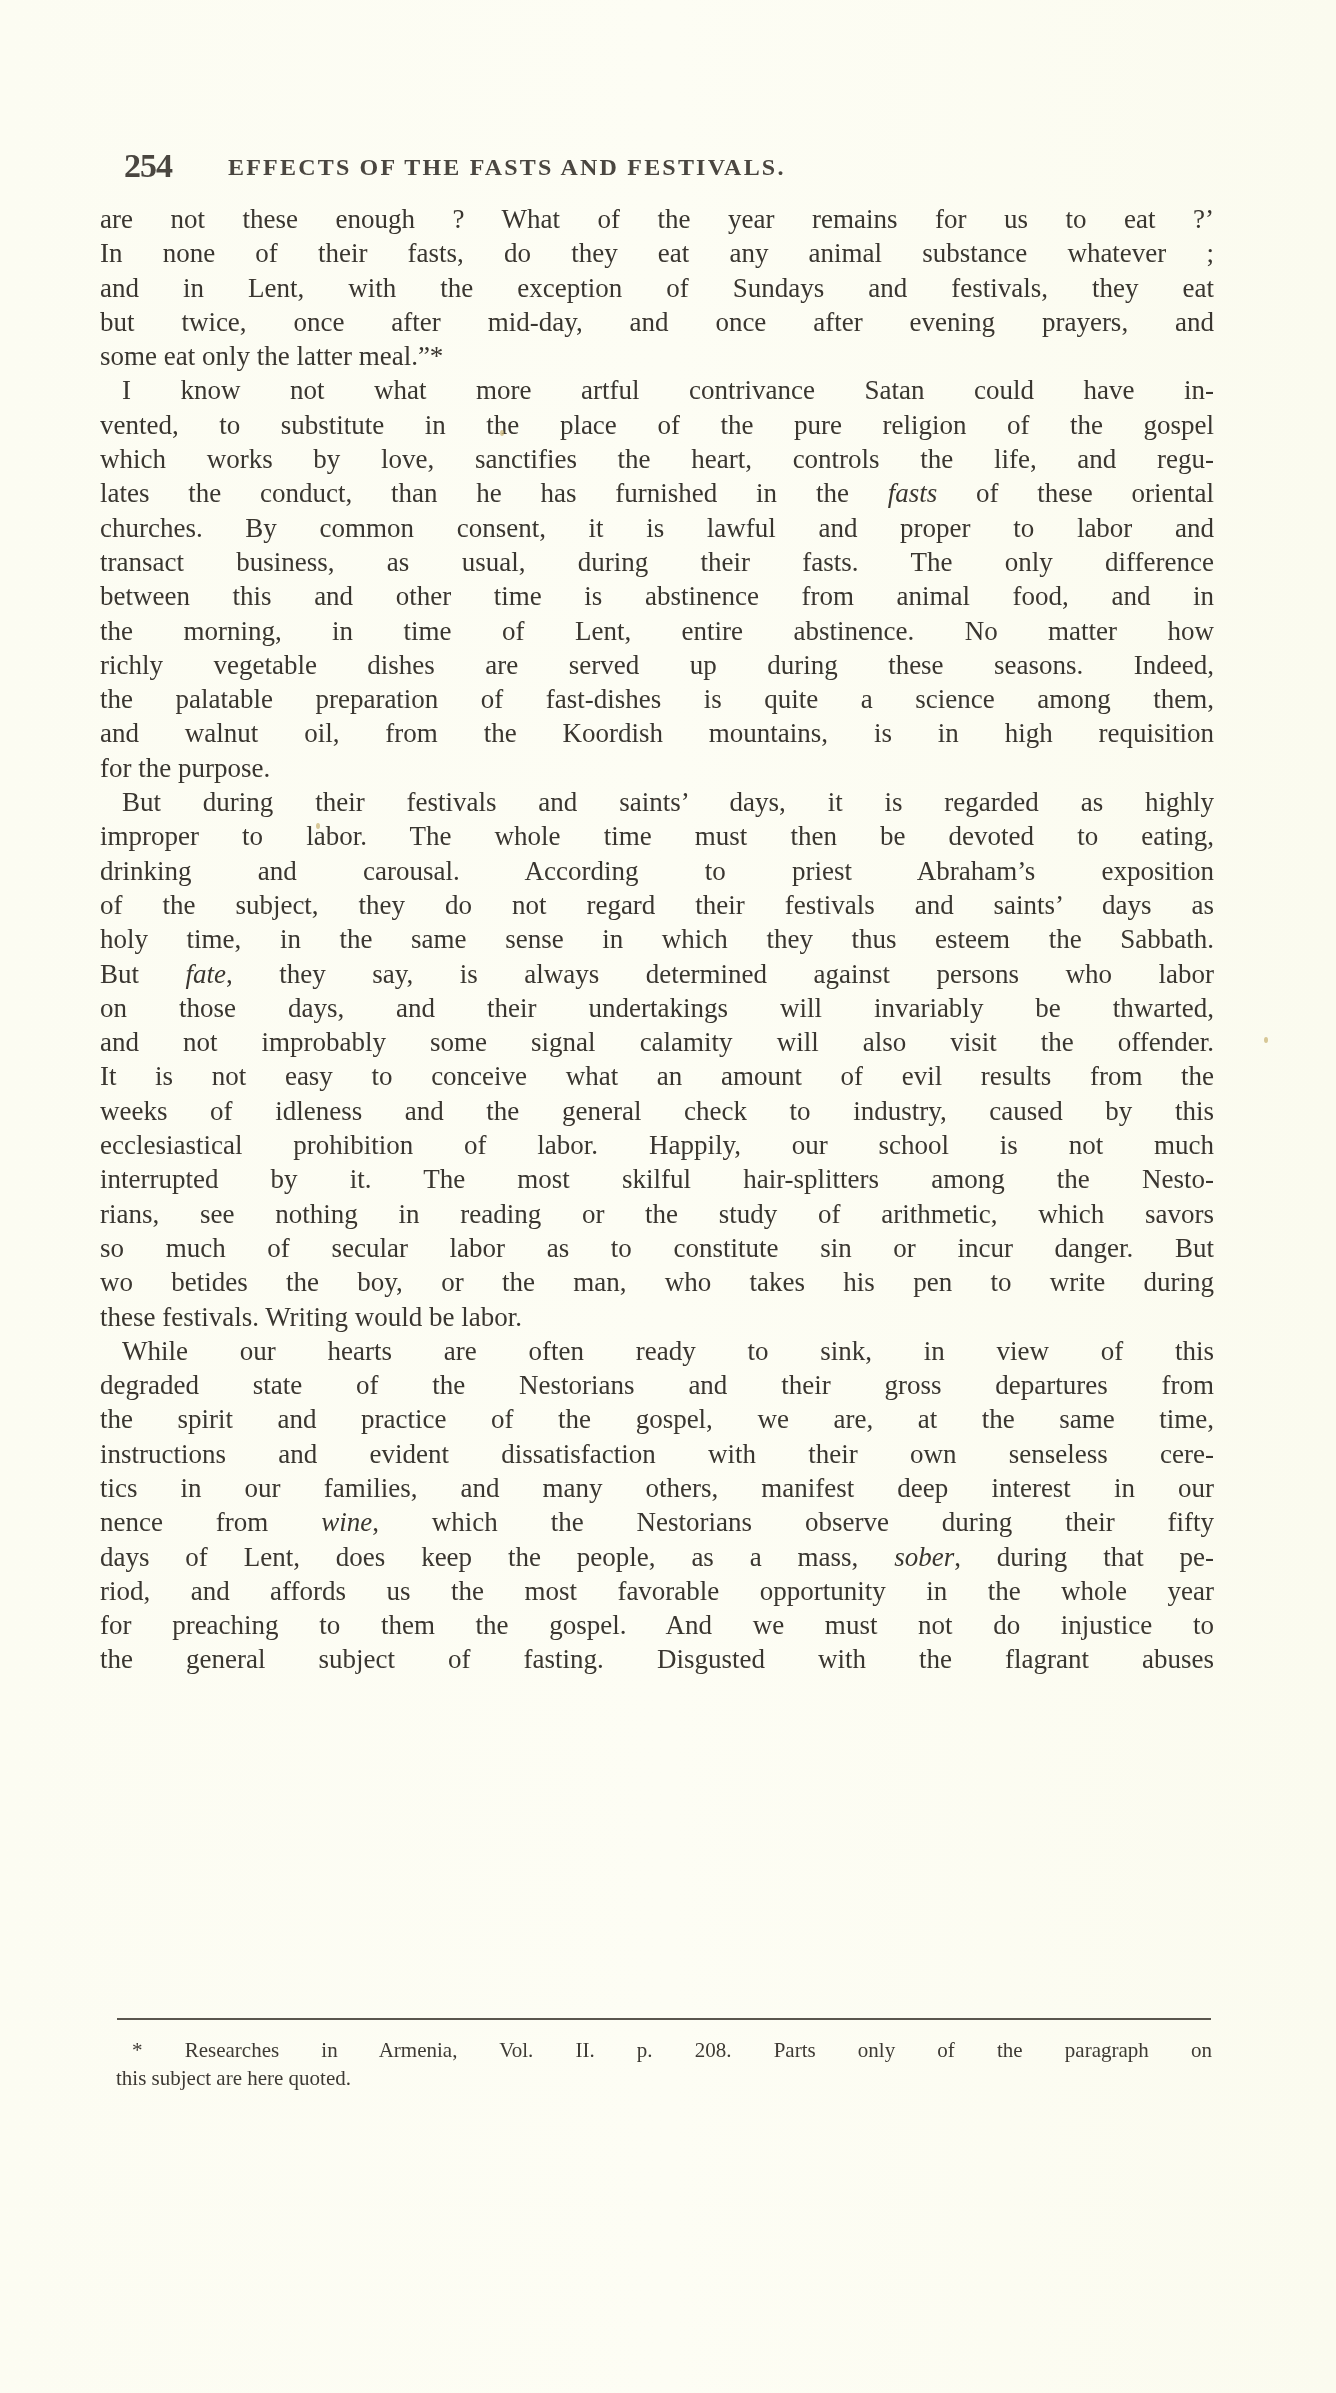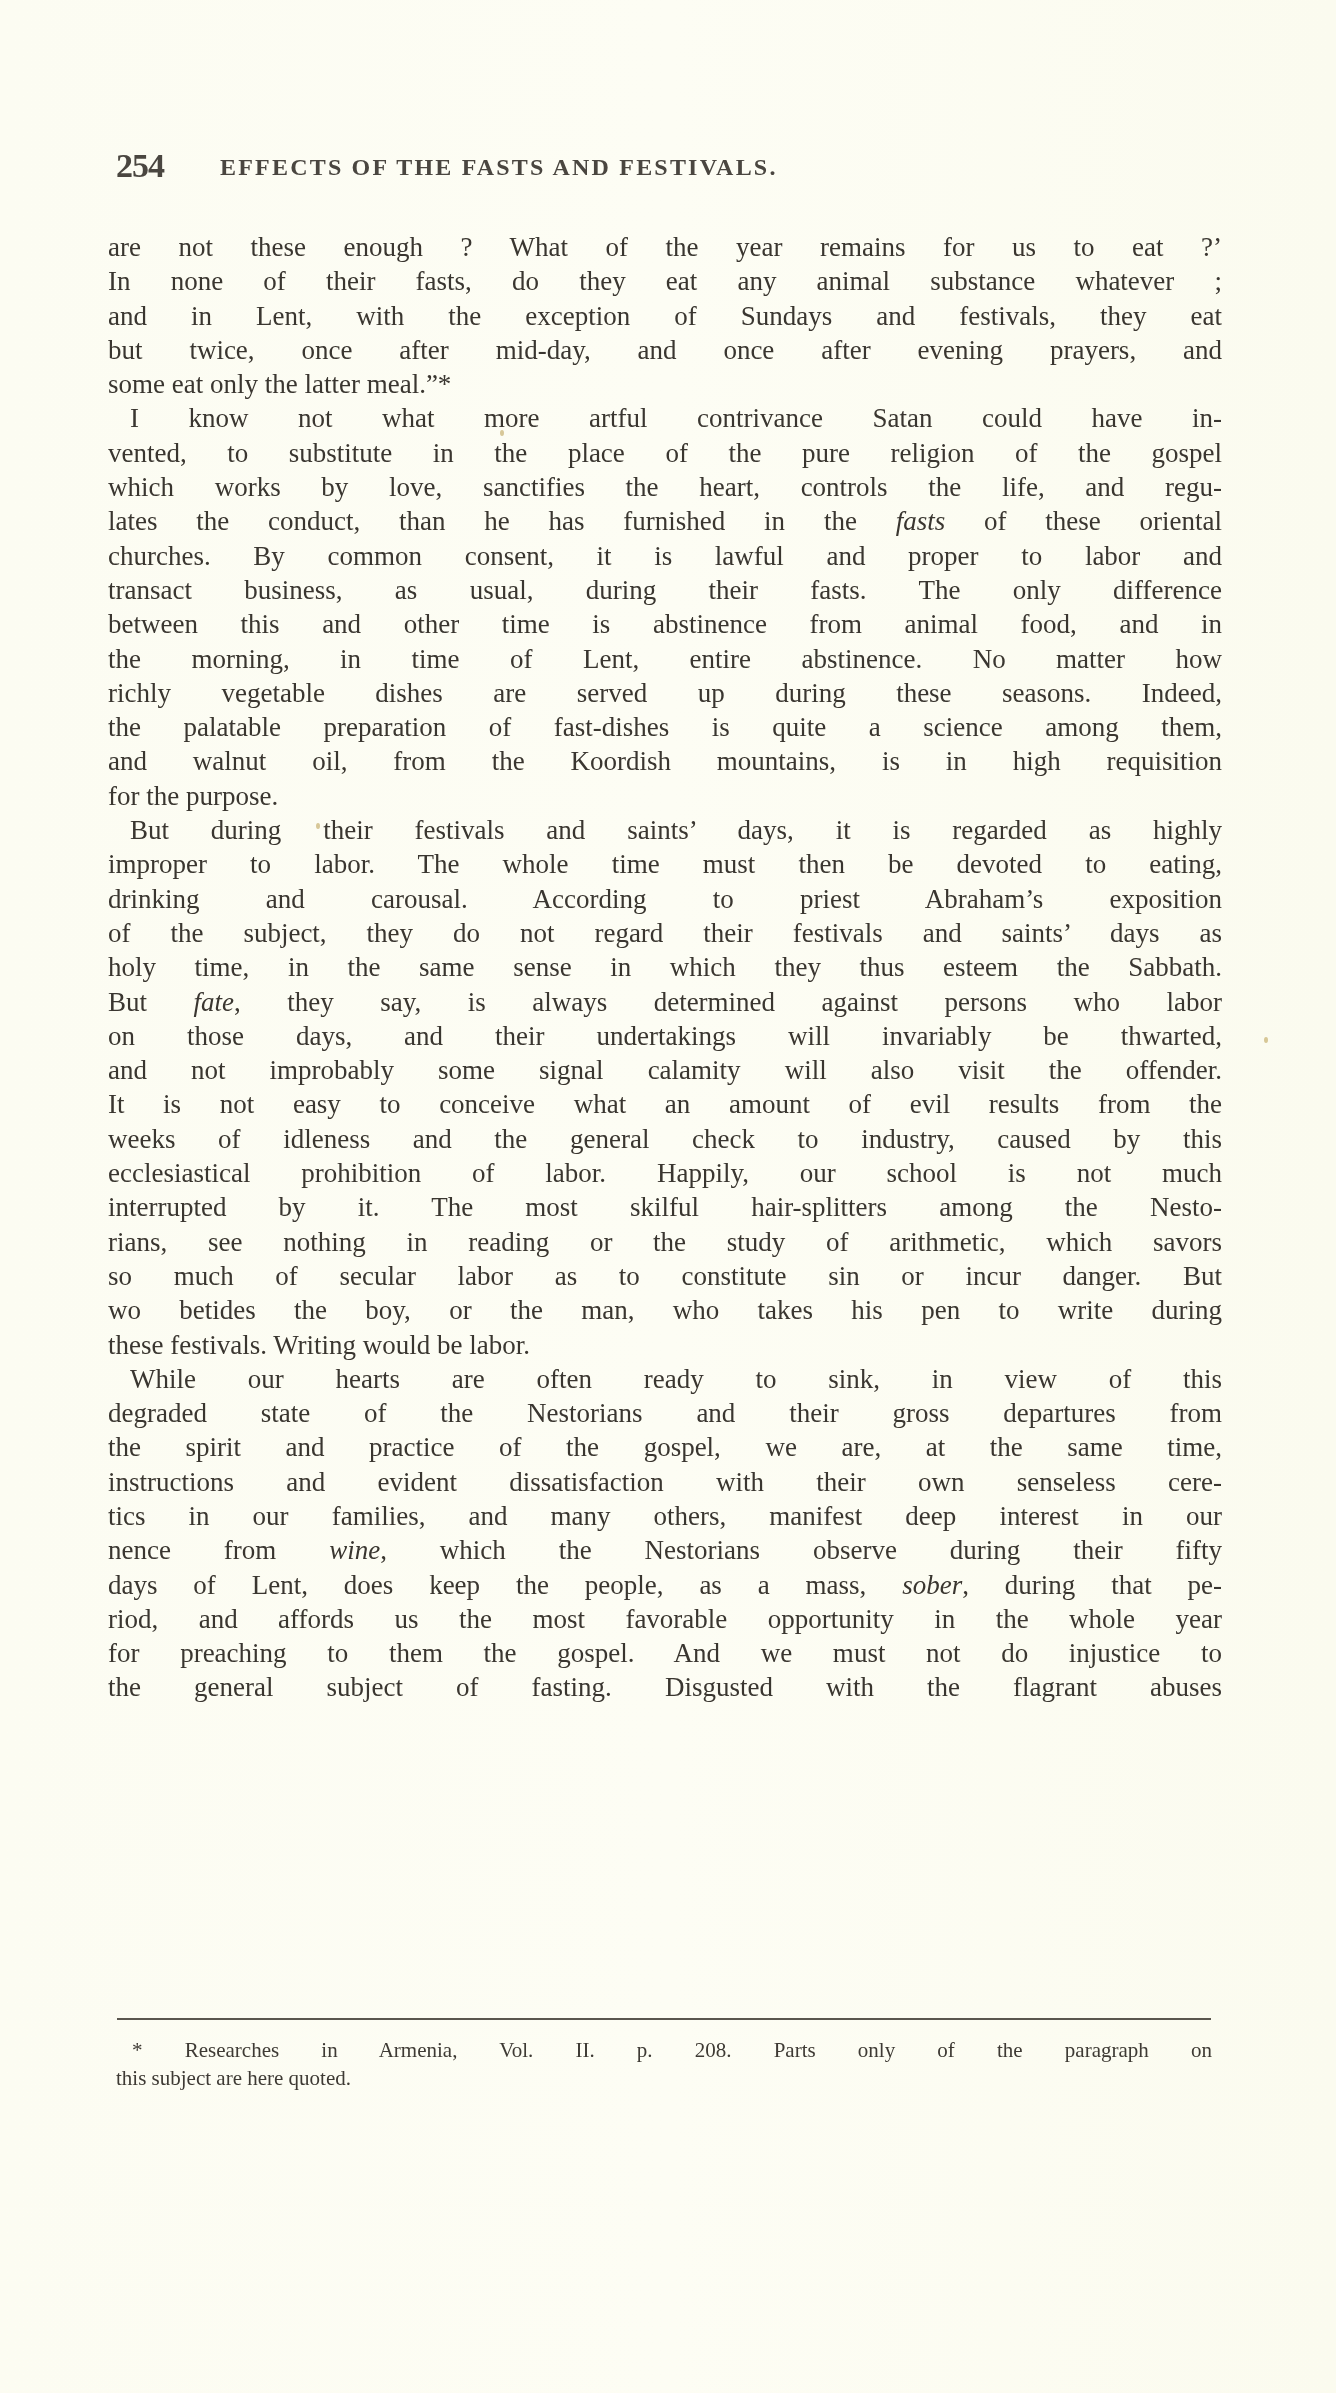--- a/index.html
+++ b/index.html
@@ -17,21 +17,21 @@
     }
     .page {
       position: absolute;
       left: 0; top: 0;
       width: 1336px; height: 2393px;
       background: linear-gradient(90deg, #fcfcf2 0%, #fdfdf4 50%, #fbfbef 100%);
     }
     .running-head {
       position: absolute;
       top: 146px;
-      left: 116px;
+      left: 124px;
       width: 1150px;
       height: 40px;
     }
     .page-number {
       position: absolute;
       left: 0;
       top: 0;
       font-size: 34px;
       font-weight: bold;
       color: #4a4640;
@@ -44,23 +44,22 @@
       top: 6px;
       font-size: 24px;
       font-weight: bold;
       letter-spacing: 2.2px;
       color: #4a4640;
       line-height: 30px;
     }
     .body-text {
       position: absolute;
       top: 202px;
-      left: 108px;
+      left: 100px;
       width: 1114px;
-      margin-top: 28px;
     }
     .line {
       display: block;
       height: 34.3px;
       line-height: 34.3px;
       font-size: 27px;
       white-space: nowrap;
       text-align: justify;
       text-align-last: justify;
       color: #3a3630;

